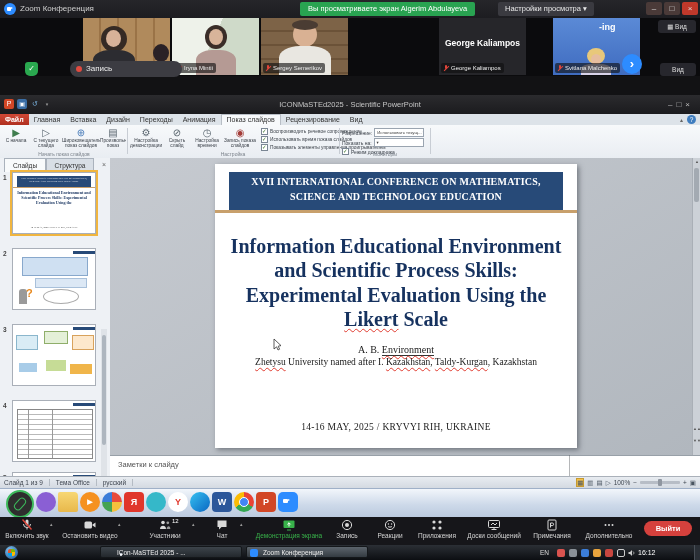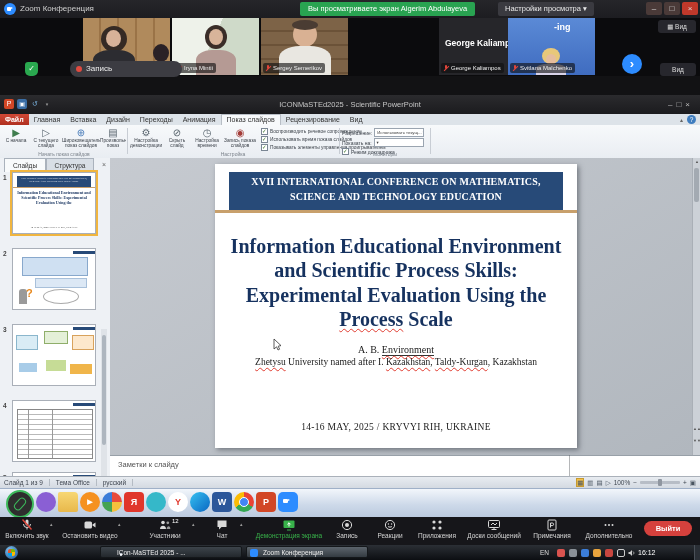--- a/index.html
+++ b/index.html
@@ -177,21 +177,21 @@
         <span>Sergey Semerikov</span>
       </div>
   </div>
   <div class="tile" style="left:439px;background:#26262a">
     <div style="position:absolute;left:0;top:20px;width:100%;text-align:center;color:#fff;font-size:8.5px;font-weight:bold">George Kaliampos</div>
     <div class="vlabel">
         <span class="micoff"></span>
         <span>George Kaliampos</span>
       </div>
   </div>
-  <div class="tile" style="left:508px;background:linear-gradient(#5b8ad6,#3f6cc0)">
+  <div class="tile" style="left:553px;background:linear-gradient(#5b8ad6,#3f6cc0)">
     <div style="position:absolute;left:46px;top:4px;color:#fff;font-size:9px;font-weight:bold">-ing</div>
     <div class="pHead" style="left:34px;top:30px;width:18px;height:16px;background:#e8c87a"></div>
     <div class="pHead" style="left:38px;top:36px;width:10px;height:11px;background:#e6bd9e"></div>
     <div class="pBody" style="left:28px;top:46px;width:30px;height:11px;background:#d8d2e8"></div>
     <div class="vlabel">
         <span class="micoff"></span>
         <span>Svitlana Malchenko</span>
       </div>
   </div>
   <div class="abs" id="nextpg">›</div>
@@ -342,21 +342,21 @@
 
   <div class="abs" id="pscroll" style="position:absolute">
       <span class="pthumb"></span>
     </div>
 </div>
 
 <div class="abs" id="canvas"></div>
 <div class="abs" id="slide">
   <div id="sl-banner">XVII INTERNATIONAL CONFERENCE ON MATHEMATICS, SCIENCE AND TECHNOLOGY EDUCATION</div>
   <div id="sl-tan"></div>
-  <div id="sl-title"><span>Information Educational Environment and Scientific Process Skills: Experimental Evaluation Using the </span><span class="wavy">Process</span><span> Scale</span></div>
+  <div id="sl-title"><span>Information Educational Environment and Scientific Process Skills: Experimental Evaluation Using the </span><span class="wavy">Likert</span><span> Scale</span></div>
   <div id="sl-author"><span>A. B. </span><span class="wavy uline">Environment</span></div>
   <div id="sl-aff"><span class="wavy">Zhetysu</span><span> University named after I. </span><span class="wavy">Kazakhstan</span><span>, </span><span class="wavy">Taldy-Kurgan</span><span>, Kazakhstan</span></div>
   <div id="sl-footer">14-16 MAY, 2025 / KRYVYI RIH, UKRAINE</div>
   <svg style="position:absolute;left:58px;top:174px" width="9" height="13" viewBox="0 0 9 13">
       <path d="M1 1l0 10 2.6-2.2L5 12l1.6-.8-1.4-3L8 7.6z" fill="#fff" stroke="#333" stroke-width=".8"></path>
     </svg>
 </div>
 <div class="abs" id="cscroll">
   <span class="cs-btn" style="top:1px">▲</span>
   <span class="cthumb"></span>

